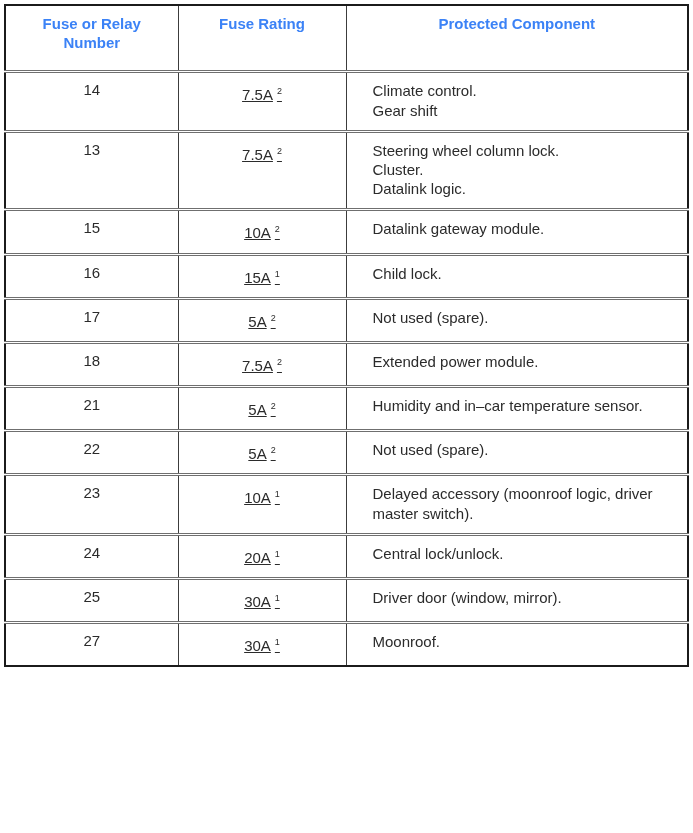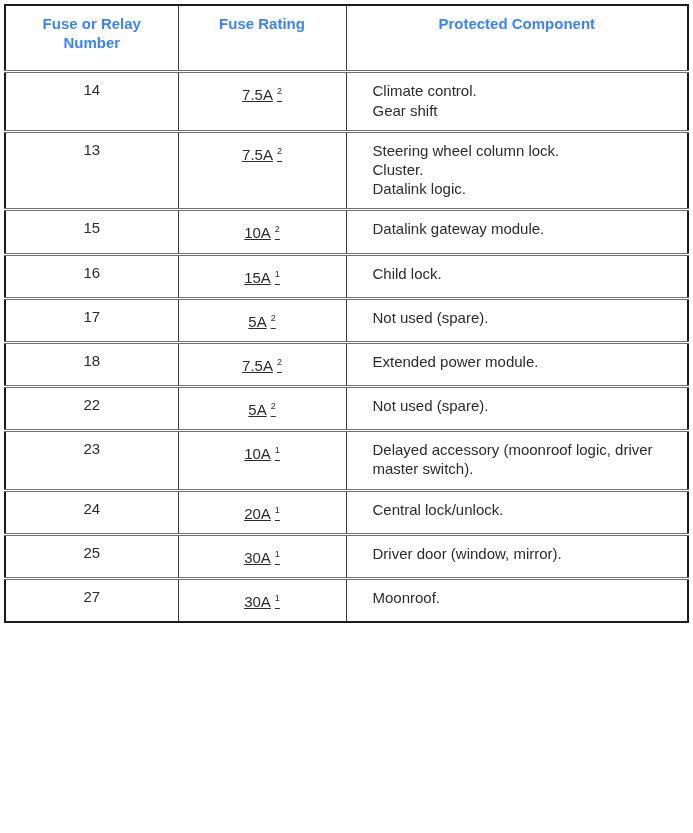--- a/index.html
+++ b/index.html
@@ -130,20 +130,27 @@
           </td>
         </tr>
         <tr>
           <td class="num">18</td>
           <td class="rating"><span>7.5A</span><sup>2</sup></td>
           <td class="comp">
             <div>Extended power module.</div>
           </td>
         </tr>
         <tr>
+          <td class="num">21</td>
+          <td class="rating"><span>5A</span><sup>2</sup></td>
+          <td class="comp">
+            <div>Humidity and in–car temperature sensor.</div>
+          </td>
+        </tr>
+        <tr>
           <td class="num">22</td>
           <td class="rating"><span>5A</span><sup>2</sup></td>
           <td class="comp">
             <div>Not used (spare).</div>
           </td>
         </tr>
         <tr>
           <td class="num">23</td>
           <td class="rating"><span>10A</span><sup>1</sup></td>
           <td class="comp">

